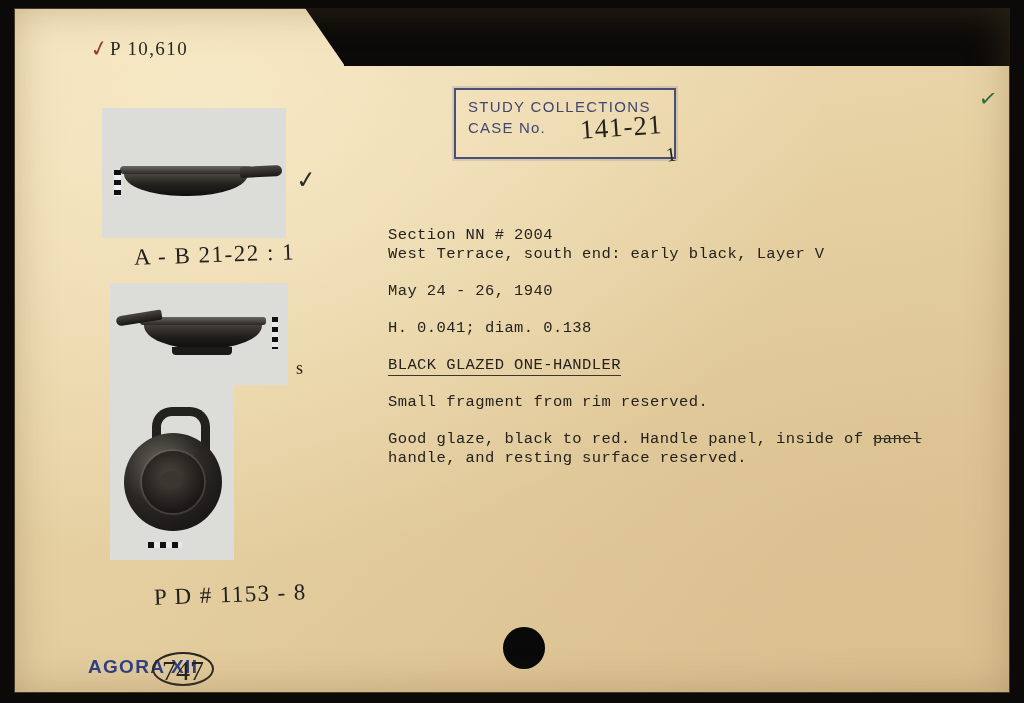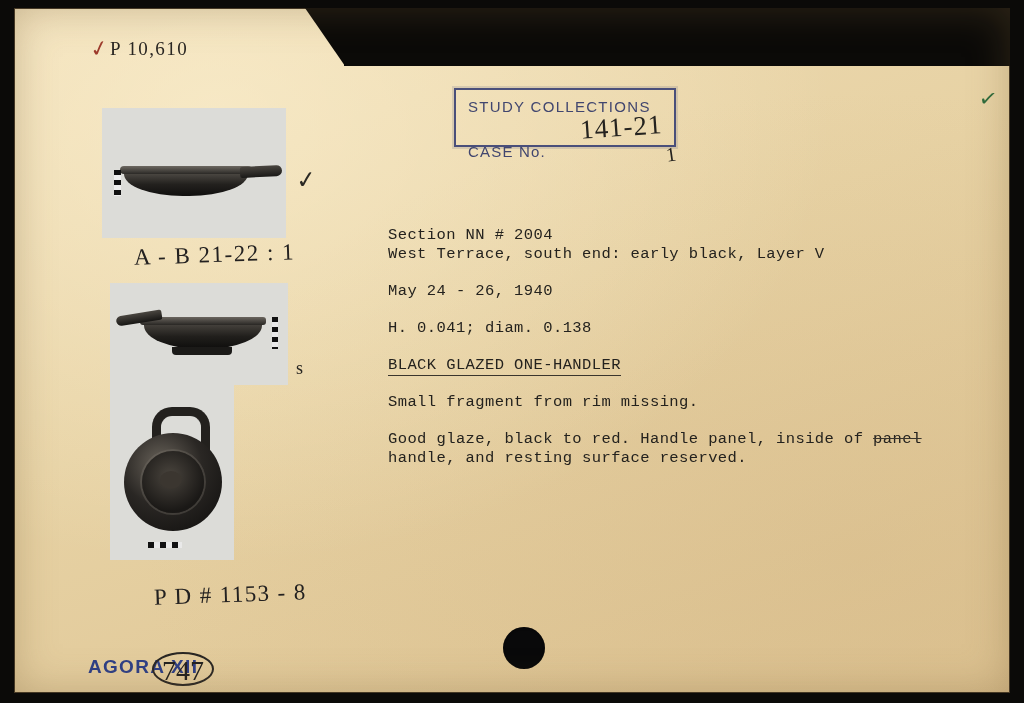--- a/index.html
+++ b/index.html
@@ -69,32 +69,32 @@
     color: #9e3b2c;
     transform: rotate(-12deg);
     font-family: "Liberation Serif", serif;
   }
   
   #stamp {
     position: absolute;
     left: 440px;
     top: 80px;
     width: 222px;
-    height: 59px;
+    height: 71px;
     border: 2px solid #4a4f7a;
     box-shadow: 0 0 0 2px rgba(74,79,122,0.16);
     color: #41466f;
     font-family: "Liberation Sans", sans-serif;
     font-size: 15px;
     letter-spacing: 1.3px;
     padding: 6px 0 0 12px;
     box-sizing: border-box;
     line-height: 21px;
   }
-  #stamp-line2 { letter-spacing: 1.2px; margin-top: 24px; }
+  #stamp-line2 { letter-spacing: 1.2px; }
   #case-number {
     position: absolute;
     left: 566px;
     top: 104px;
     font-family: "Liberation Serif", serif;
     font-size: 27px;
     color: #25231f;
     transform: rotate(-4deg);
     letter-spacing: 1px;
   }
@@ -352,21 +352,21 @@
     <div id="typed">
       <p>
         <span>Section NN  # 2004</span><br>
         <span>West Terrace, south end: early black, Layer V</span>
       </p>
       <p>May 24 - 26, 1940</p>
       <p>H. 0.041;  diam. 0.138</p>
       <p>
         <span class="underlined">BLACK GLAZED ONE-HANDLER</span>
       </p>
-      <p>Small fragment from rim missing.</p>
+      <p>Small fragment from rim reserved.</p>
       <p>
         <span>Good glaze, black to red.   Handle panel, inside of </span><span class="struck">panel</span><br>
         <span>handle, and resting surface reserved.</span>
       </p>
     </div>
 
     <div id="punch-hole"></div>
 
     <div id="agora">AGORA XII</div>
     <div id="agora-num">

